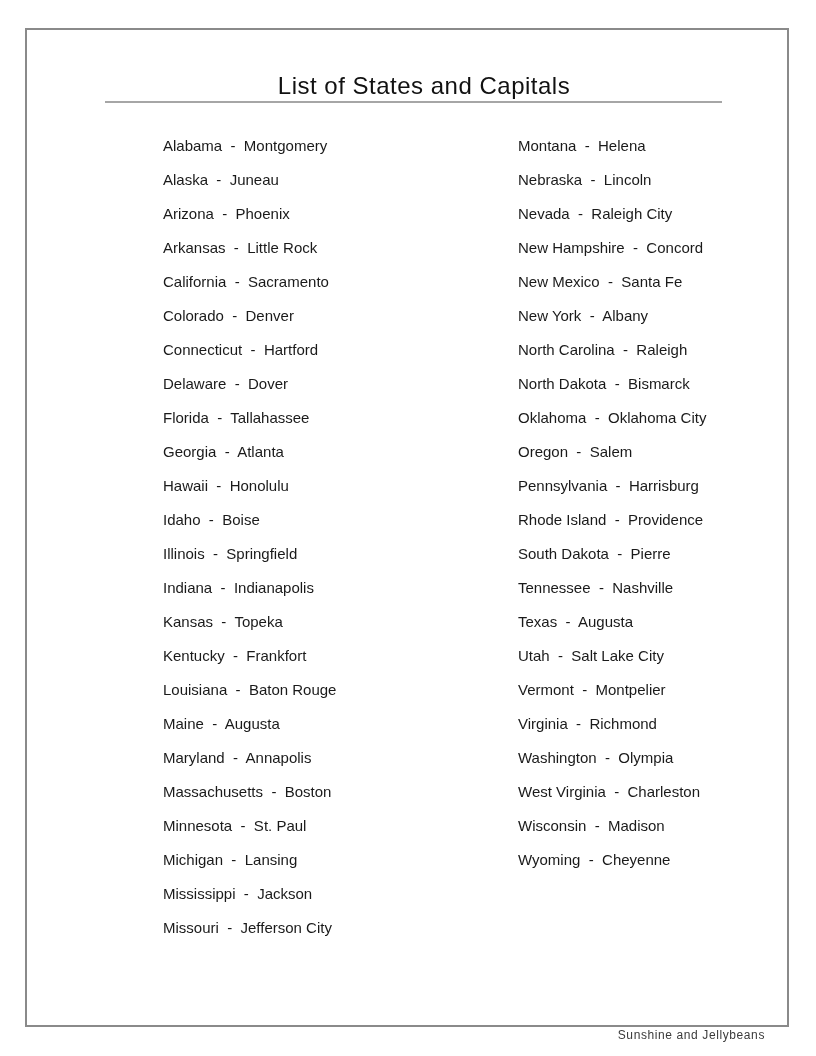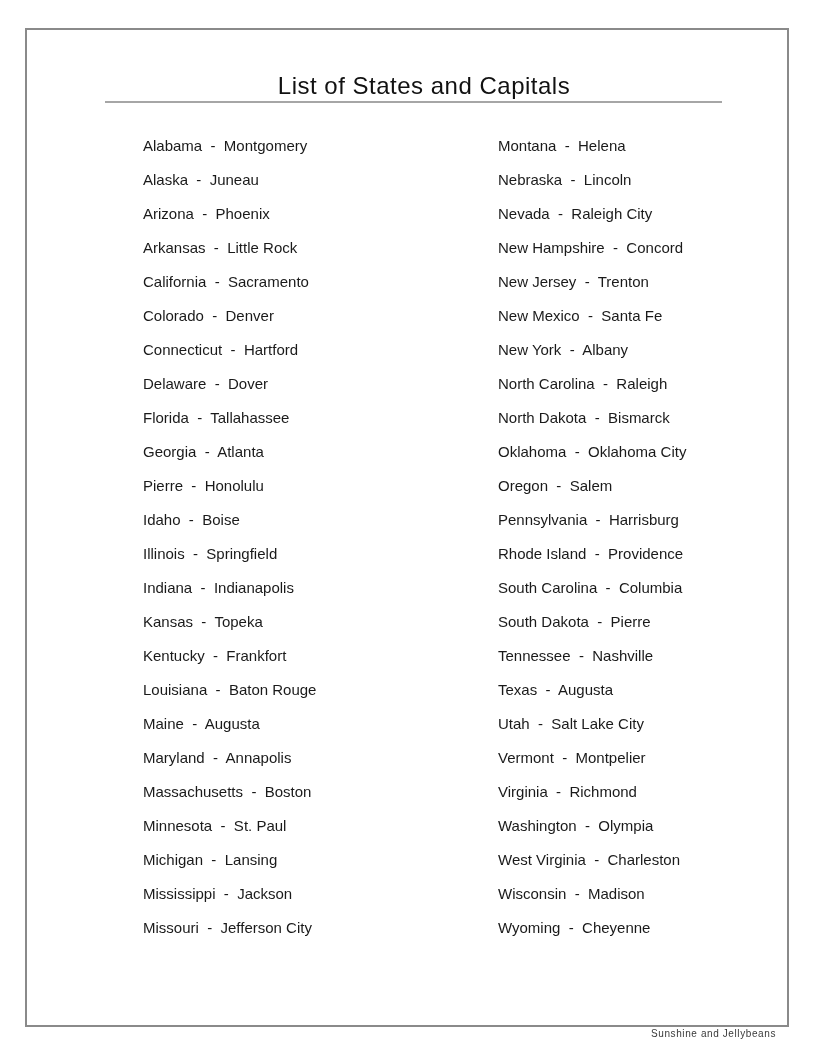--- a/index.html
+++ b/index.html
@@ -55,26 +55,27 @@
     flex-direction: column;
   }
   .col-left { width: 355px; }
   .col-right { width: 300px; }
   .row {
     height: 34px;
     line-height: 34px;
     font-size: 15px;
     color: #1a1a1a;
     white-space: pre;
+    margin-left: 20px;
   }
   .footer {
     position: absolute;
-    right: 40px;
+    right: 51px;
     top: 1028px;
-    font-size: 10px;
+    font-size: 12px;
     color: #3a3a3a;
     letter-spacing: 0.6px;
   }
 </style>
 </head>
 <body>
 
 <div class="page">
   <div class="page-border"></div>
 
@@ -87,50 +88,48 @@
         <div class="row">Alabama  -  Montgomery</div>
         <div class="row">Alaska  -  Juneau</div>
         <div class="row">Arizona  -  Phoenix</div>
         <div class="row">Arkansas  -  Little Rock</div>
         <div class="row">California  -  Sacramento</div>
         <div class="row">Colorado  -  Denver</div>
         <div class="row">Connecticut  -  Hartford</div>
         <div class="row">Delaware  -  Dover</div>
         <div class="row">Florida  -  Tallahassee</div>
         <div class="row">Georgia  -  Atlanta</div>
-        <div class="row">Pierre  -  Honolulu</div>
+        <div class="row">Hawaii  -  Honolulu</div>
         <div class="row">Idaho  -  Boise</div>
         <div class="row">Illinois  -  Springfield</div>
         <div class="row">Indiana  -  Indianapolis</div>
         <div class="row">Kansas  -  Topeka</div>
         <div class="row">Kentucky  -  Frankfort</div>
         <div class="row">Louisiana  -  Baton Rouge</div>
         <div class="row">Maine  -  Augusta</div>
         <div class="row">Maryland  -  Annapolis</div>
         <div class="row">Massachusetts  -  Boston</div>
         <div class="row">Minnesota  -  St. Paul</div>
         <div class="row">Michigan  -  Lansing</div>
         <div class="row">Mississippi  -  Jackson</div>
         <div class="row">Missouri  -  Jefferson City</div>
       </div>
     <div class="col col-right">
         <div class="row">Montana  -  Helena</div>
         <div class="row">Nebraska  -  Lincoln</div>
         <div class="row">Nevada  -  Raleigh City</div>
         <div class="row">New Hampshire  -  Concord</div>
-        <div class="row">New Jersey  -  Trenton</div>
         <div class="row">New Mexico  -  Santa Fe</div>
         <div class="row">New York  -  Albany</div>
         <div class="row">North Carolina  -  Raleigh</div>
         <div class="row">North Dakota  -  Bismarck</div>
         <div class="row">Oklahoma  -  Oklahoma City</div>
         <div class="row">Oregon  -  Salem</div>
         <div class="row">Pennsylvania  -  Harrisburg</div>
         <div class="row">Rhode Island  -  Providence</div>
-        <div class="row">South Carolina  -  Columbia</div>
         <div class="row">South Dakota  -  Pierre</div>
         <div class="row">Tennessee  -  Nashville</div>
         <div class="row">Texas  -  Augusta</div>
         <div class="row">Utah  -  Salt Lake City</div>
         <div class="row">Vermont  -  Montpelier</div>
         <div class="row">Virginia  -  Richmond</div>
         <div class="row">Washington  -  Olympia</div>
         <div class="row">West Virginia  -  Charleston</div>
         <div class="row">Wisconsin  -  Madison</div>
         <div class="row">Wyoming  -  Cheyenne</div>

